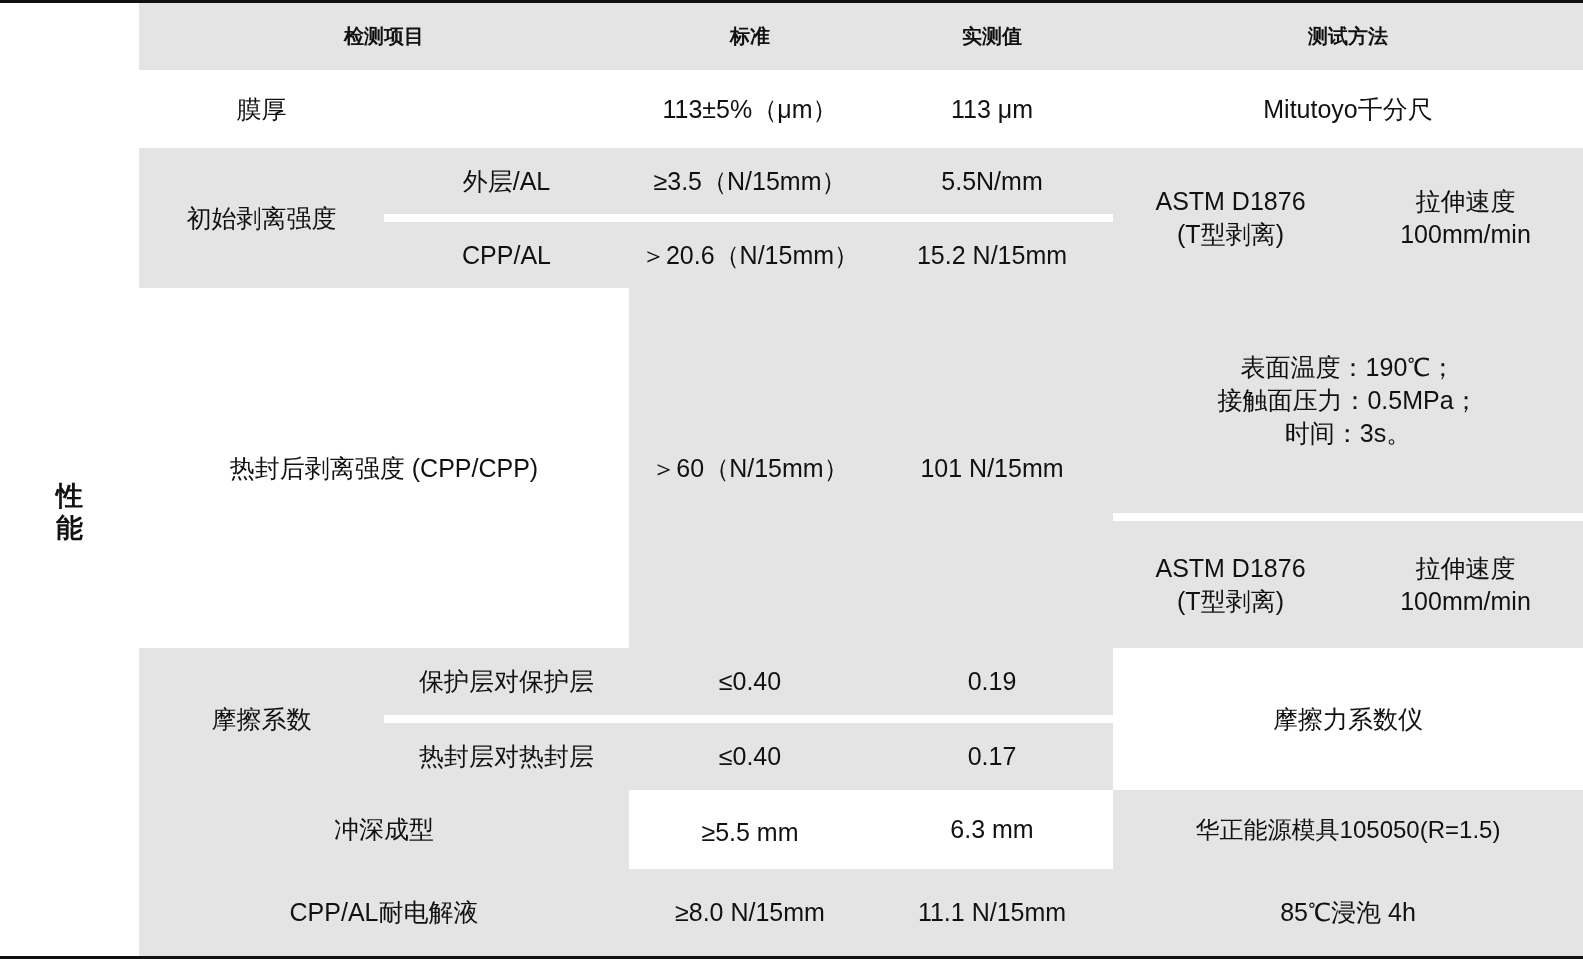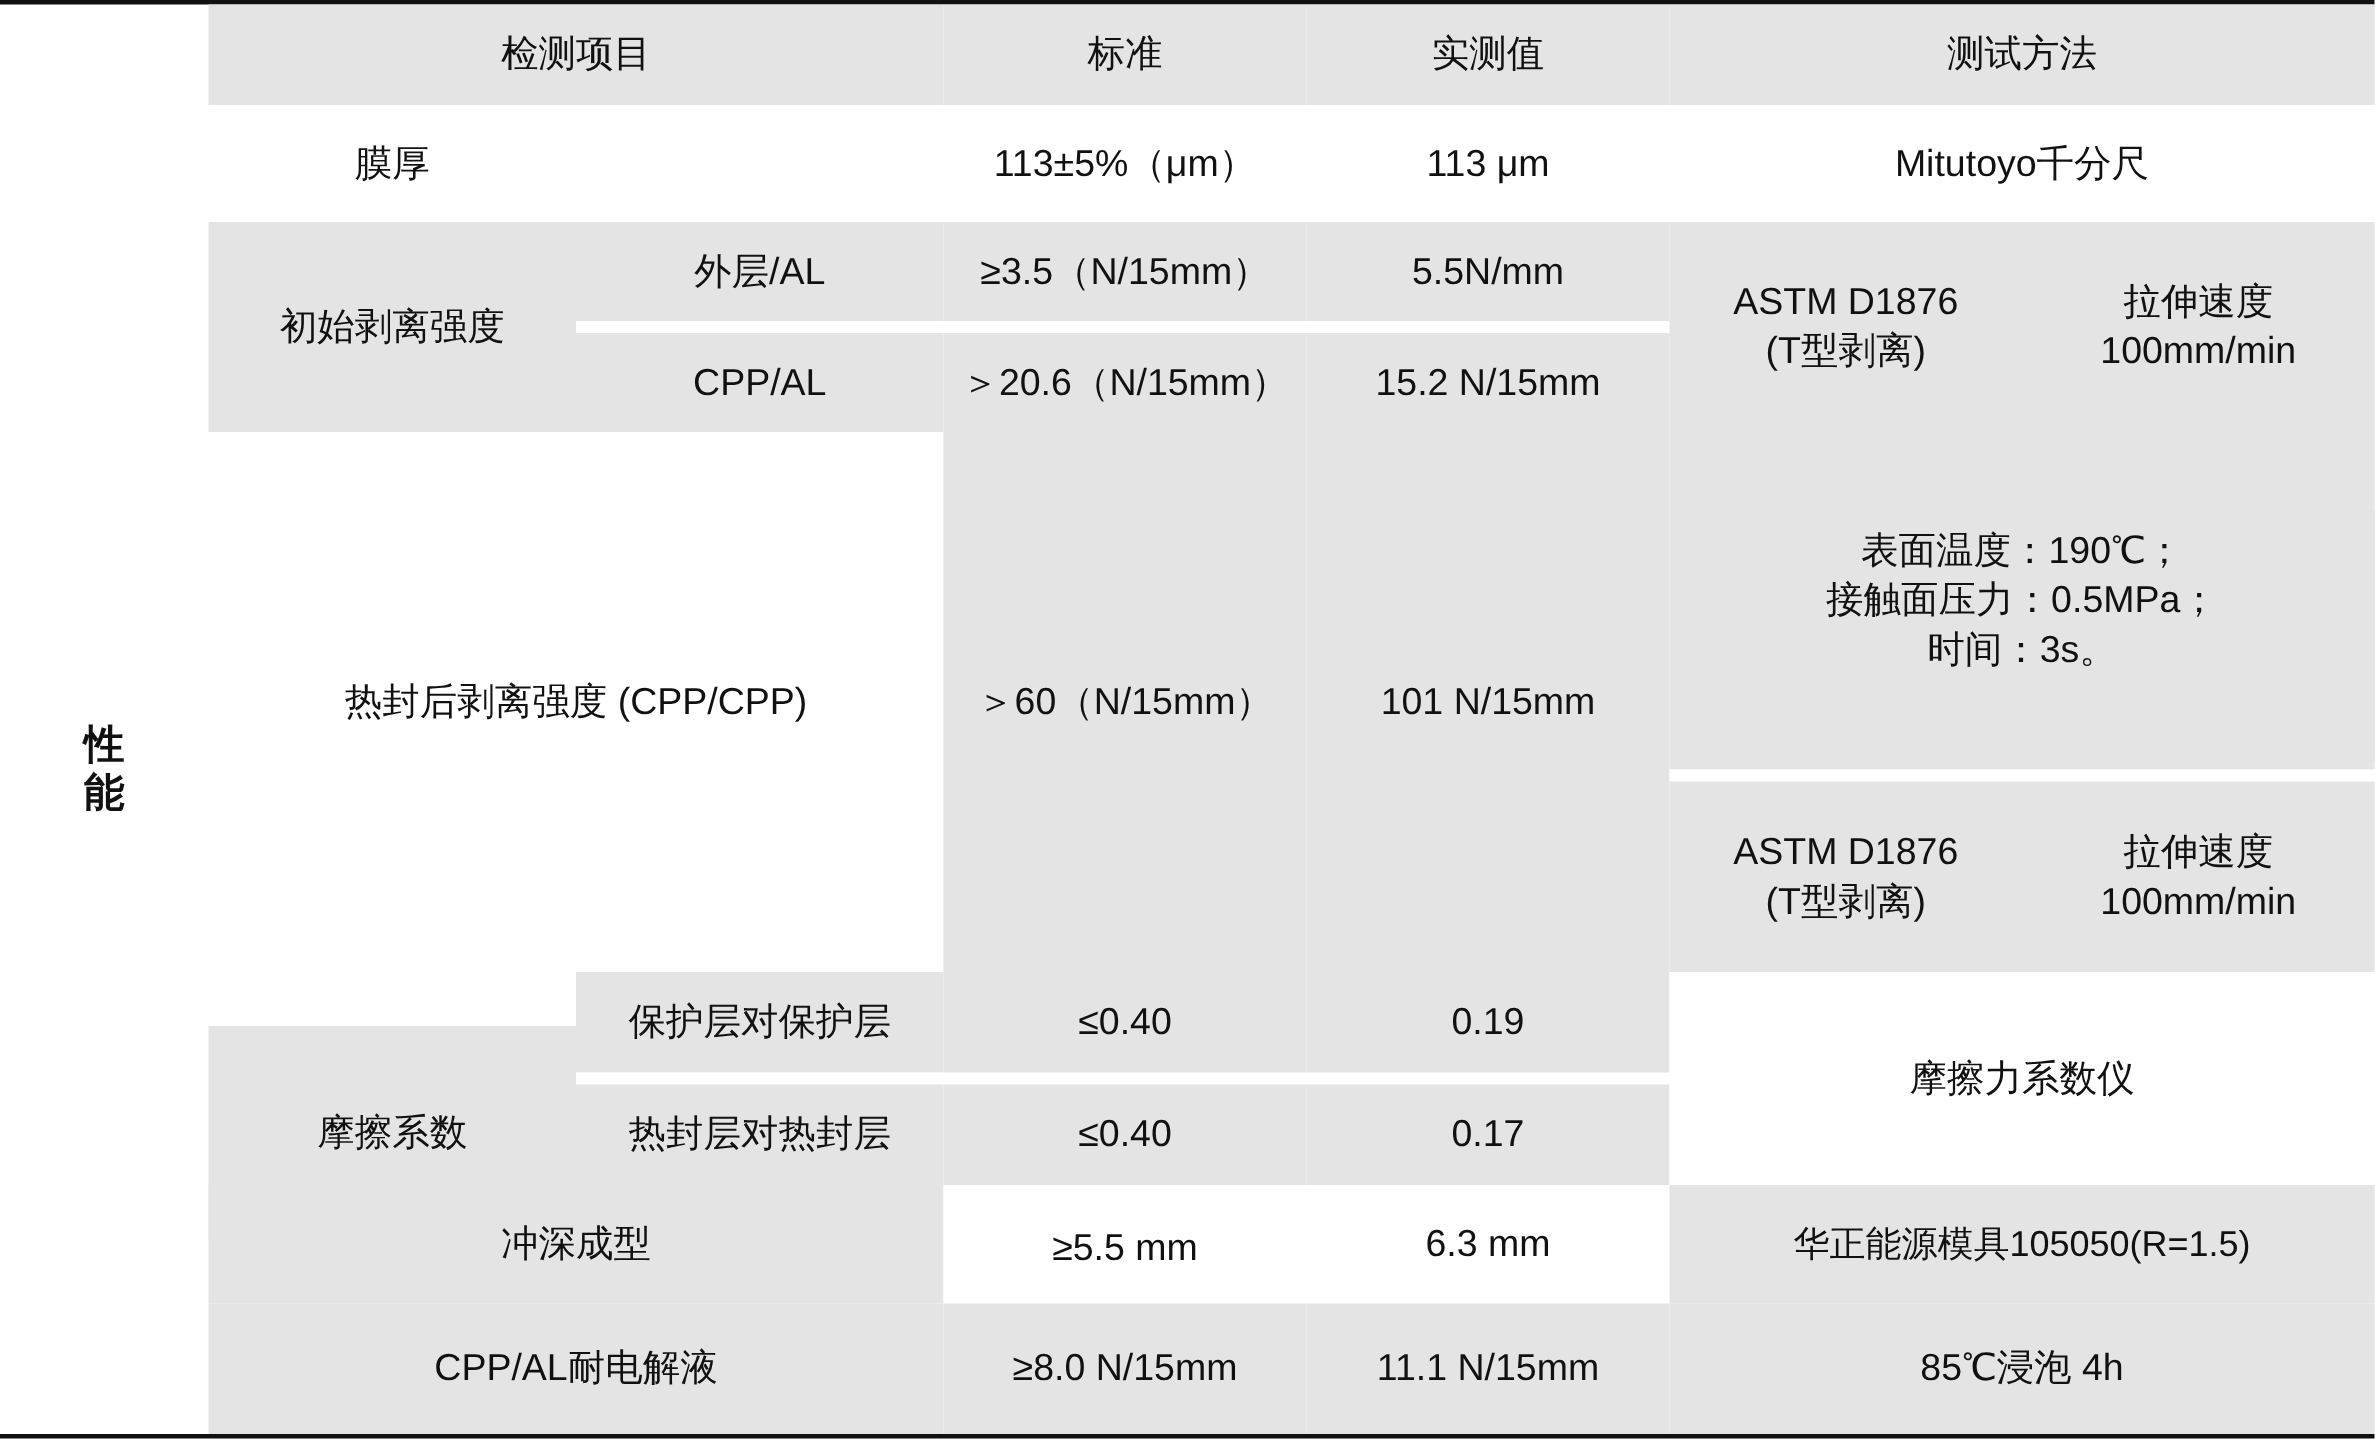--- a/index.html
+++ b/index.html
@@ -48,22 +48,22 @@
     text-align: center;
     font-size: 25px;
     line-height: 1.32;
     color: #111111;
     padding: 2px 6px;
     white-space: pre-line;
   }
   .shade { background: #e4e4e4; }
   .white { background: #ffffff; }
   .head {
-    font-weight: normal;
-    font-size: 25px;
+    font-weight: bold;
+    font-size: 20px;
   }
   .vert {
     font-weight: bold;
     font-size: 27px;
     line-height: 1.18;
   }
   .small { font-size: 24px; }
 </style>
 </head>
 <body>
@@ -110,21 +110,21 @@
 
     <div class="cell shade" style="left:1113px; top:285px; width:470px; height:225px;">表面温度：190℃；
 接触面压力：0.5MPa；
 时间：3s。</div>
     <div class="cell white" style="left:1113px; top:510px; width:470px; height:8px;"></div>
     <div class="cell shade" style="left:1113px; top:518px; width:235px; height:127px;">ASTM D1876
 (T型剥离)</div>
     <div class="cell shade" style="left:1348px; top:518px; width:235px; height:127px;">拉伸速度
 100mm/min</div>
 
-    <div class="cell shade" style="left:139px; top:645px; width:245px; height:142px;margin-top:36px;">摩擦系数</div>
+    <div class="cell shade" style="left:139px; top:645px; width:245px; height:142px;">摩擦系数</div>
 
     <div class="cell shade" style="left:384px; top:645px; width:245px; height:67px;">保护层对保护层</div>
     <div class="cell shade" style="left:629px; top:645px; width:242px; height:67px;">≤0.40</div>
     <div class="cell shade" style="left:871px; top:645px; width:242px; height:67px;">0.19</div>
 
     <div class="cell white" style="left:384px; top:712px; width:245px; height:8px;"></div>
     <div class="cell shade" style="left:384px; top:720px; width:245px; height:67px;">热封层对热封层</div>
     <div class="cell shade" style="left:629px; top:720px; width:242px; height:67px;">≤0.40</div>
     <div class="cell shade" style="left:871px; top:720px; width:242px; height:67px;">0.17</div>
 

